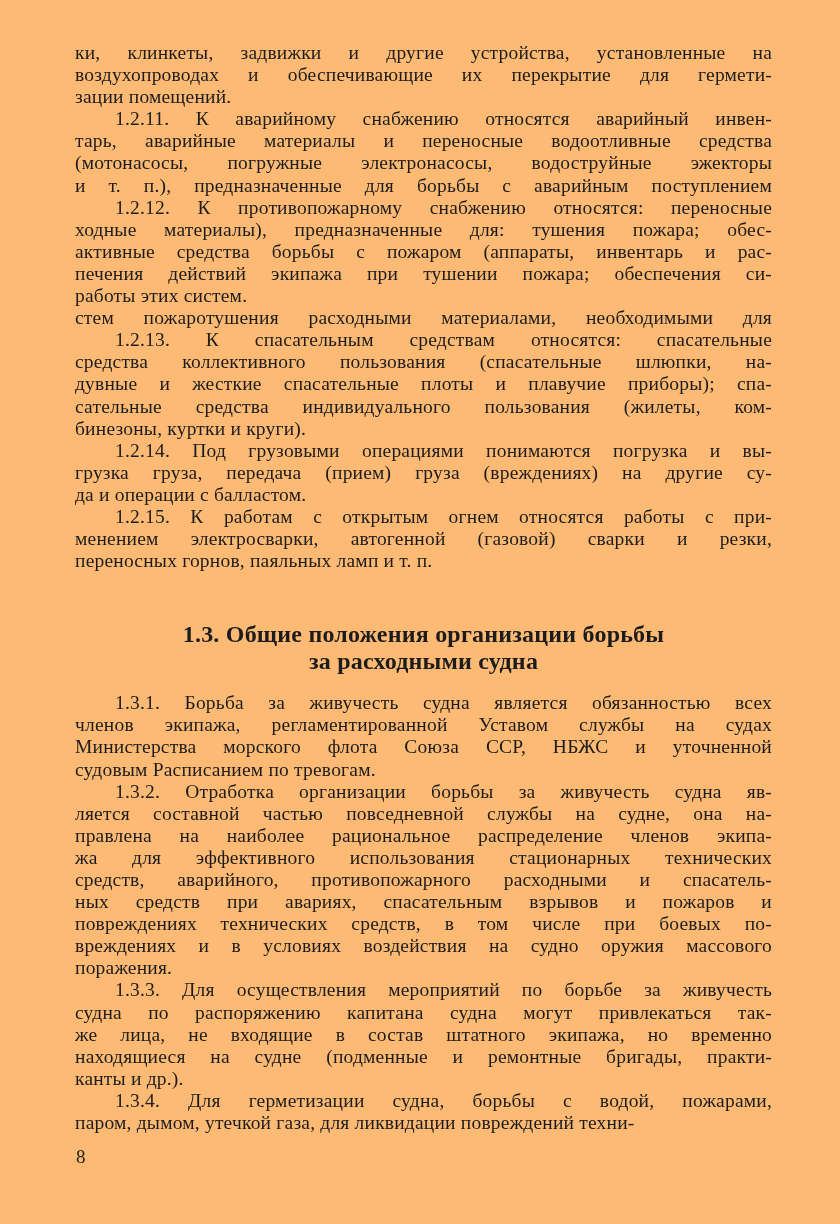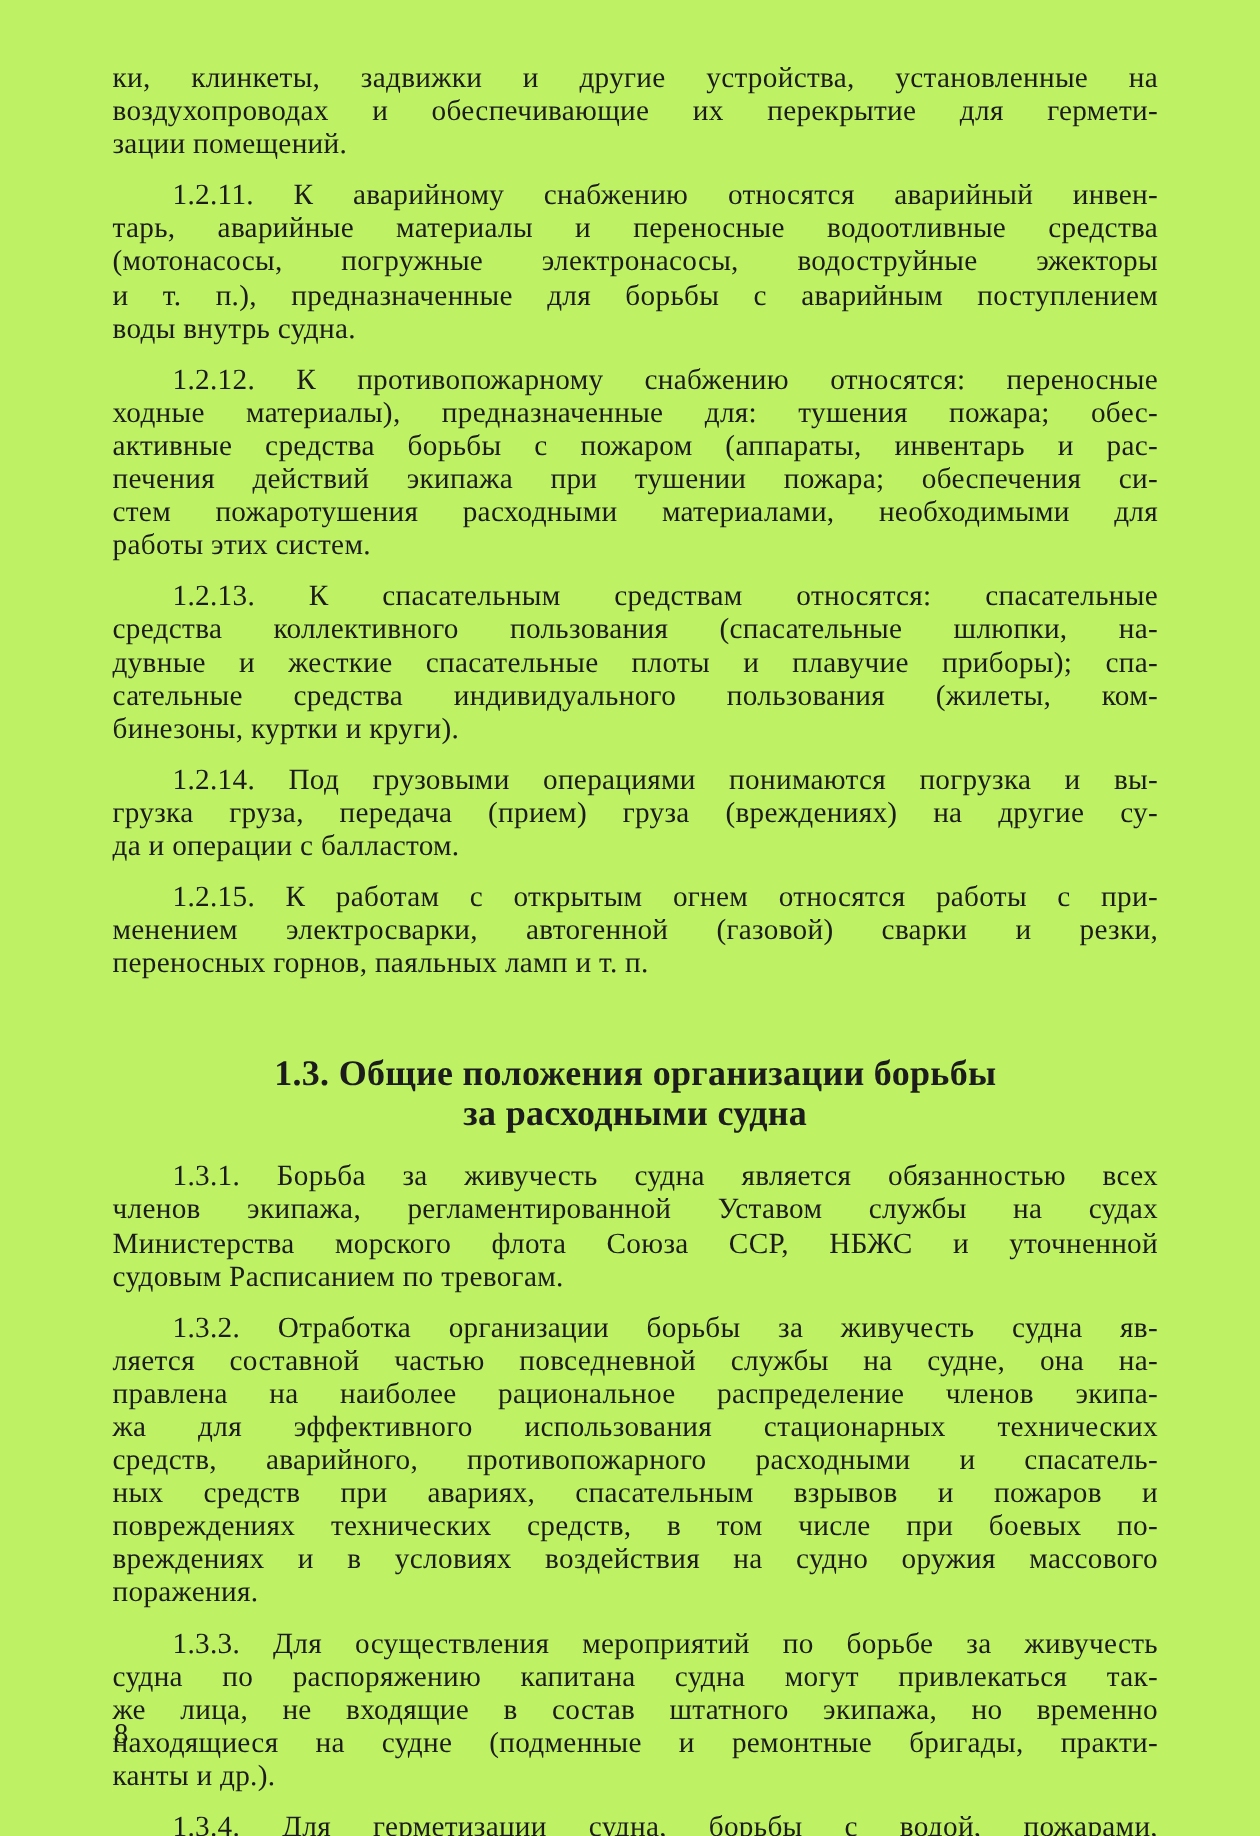--- a/index.html
+++ b/index.html
@@ -11,21 +11,21 @@
     height: 1224px;
     background: #fdfdfc;
     font-family: "Liberation Serif", "DejaVu Serif", serif;
     color: #1c1c1c;
     position: relative;
     overflow: hidden;
   }
   .page {
     position: absolute;
     inset: 0;
-    background: #bef264;
+    background: #fdba74;
   }
   .text-block {
     position: absolute;
     left: 75px;
     top: 42px;
     width: 697px;
     font-size: 19.5px;
     letter-spacing: 0.2px;
   }
   .paragraph {
@@ -37,21 +37,20 @@
     text-align: justify;
   }
   
   .paragraph .line.fill {
     white-space: normal;
     text-align: justify;
     text-align-last: justify;
   }
   .paragraph .line.indent {
     padding-left: 40px;
-    margin-top: 12px;
   }
   .heading {
     margin: 49px 0 17px 0;
     text-align: center;
     font-weight: bold;
     font-size: 24px;
   }
   .heading .line {
     line-height: 27px;
     text-align: center;
@@ -72,29 +71,28 @@
       <div class="paragraph">
         <div class="line fill">ки, клинкеты, задвижки и другие устройства, установленные на</div>
         <div class="line fill">воздухопроводах и обеспечивающие их перекрытие для гермети-</div>
         <div class="line">зации помещений.</div>
       </div>
       <div class="paragraph">
         <div class="line fill indent">1.2.11. К аварийному снабжению относятся аварийный инвен-</div>
         <div class="line fill">тарь, аварийные материалы и переносные водоотливные средства</div>
         <div class="line fill">(мотонасосы, погружные электронасосы, водоструйные эжекторы</div>
         <div class="line fill">и т. п.), предназначенные для борьбы с аварийным поступлением</div>
-        <div class="line">воды внутрь судна.</div>
       </div>
       <div class="paragraph">
         <div class="line fill indent">1.2.12. К противопожарному снабжению относятся: переносные</div>
         <div class="line fill">ходные материалы), предназначенные для: тушения пожара; обес-</div>
         <div class="line fill">активные средства борьбы с пожаром (аппараты, инвентарь и рас-</div>
         <div class="line fill">печения действий экипажа при тушении пожара; обеспечения си-</div>
+        <div class="line">работы этих систем.</div>
         <div class="line fill">стем пожаротушения расходными материалами, необходимыми для</div>
-        <div class="line">работы этих систем.</div>
       </div>
       <div class="paragraph">
         <div class="line fill indent">1.2.13. К спасательным средствам относятся: спасательные</div>
         <div class="line fill">средства коллективного пользования (спасательные шлюпки, на-</div>
         <div class="line fill">дувные и жесткие спасательные плоты и плавучие приборы); спа-</div>
         <div class="line fill">сательные средства индивидуального пользования (жилеты, ком-</div>
         <div class="line">бинезоны, куртки и круги).</div>
       </div>
       <div class="paragraph">
         <div class="line fill indent">1.2.14. Под грузовыми операциями понимаются погрузка и вы-</div>

